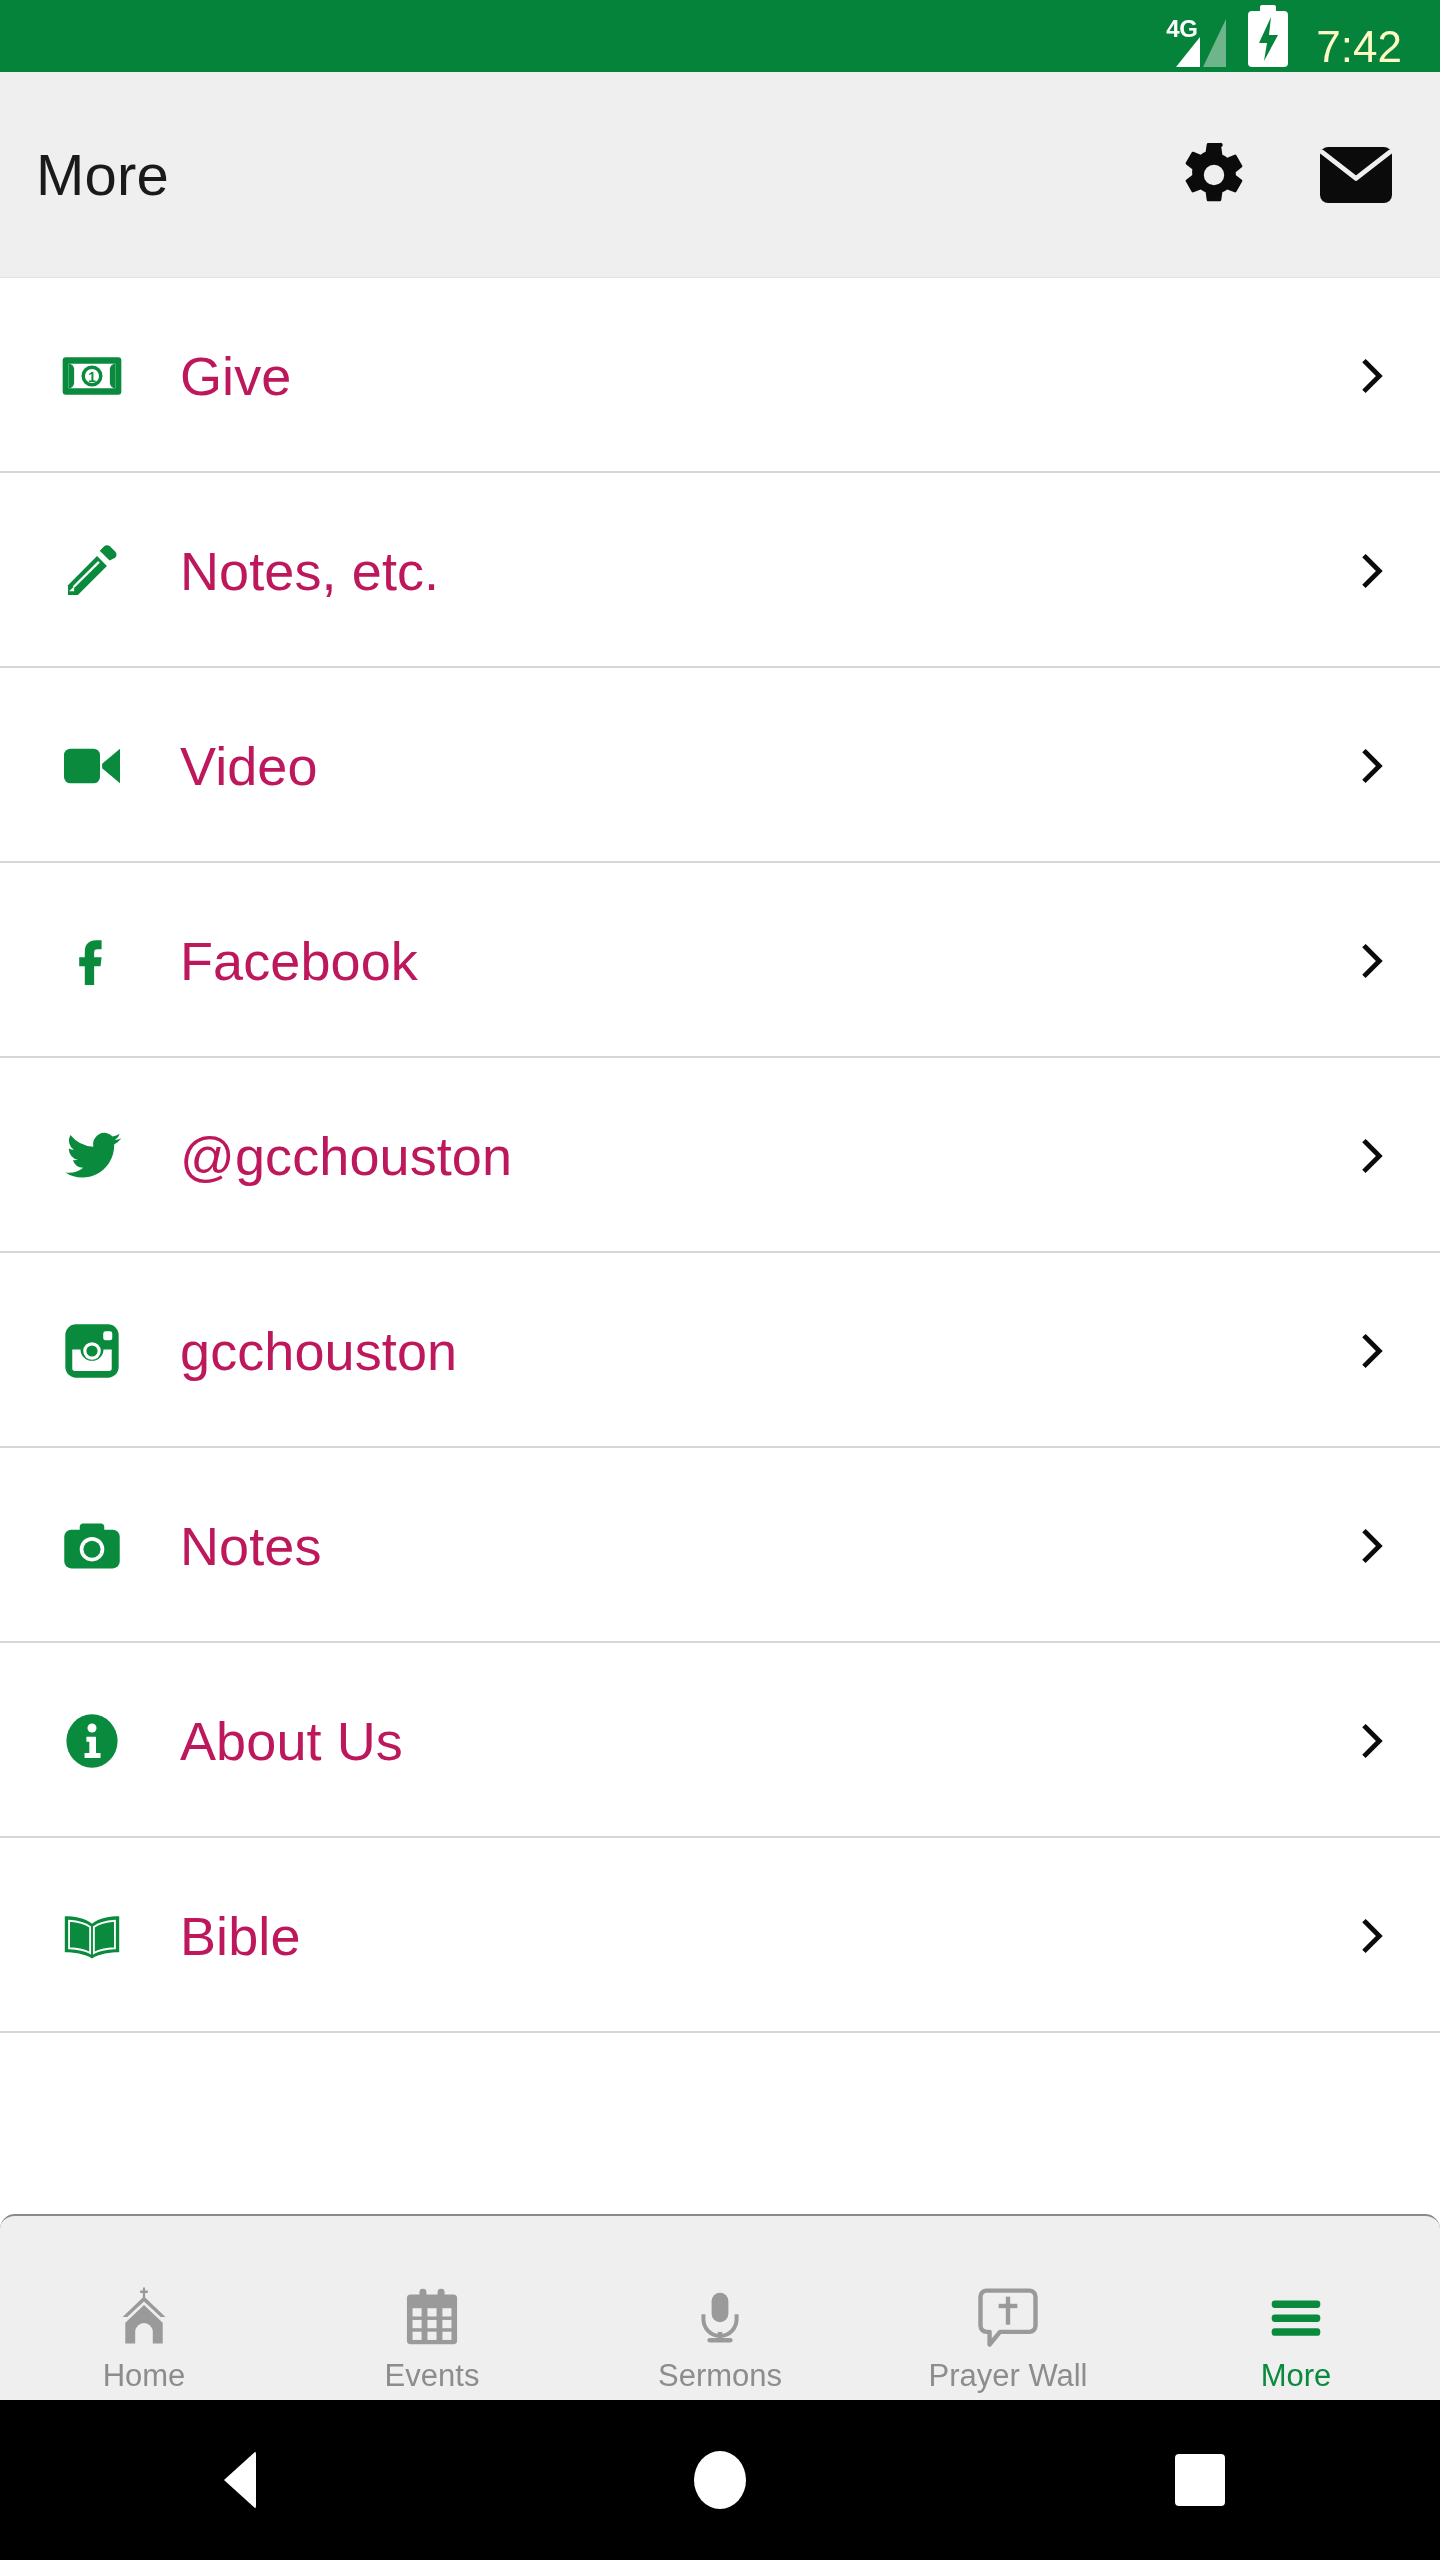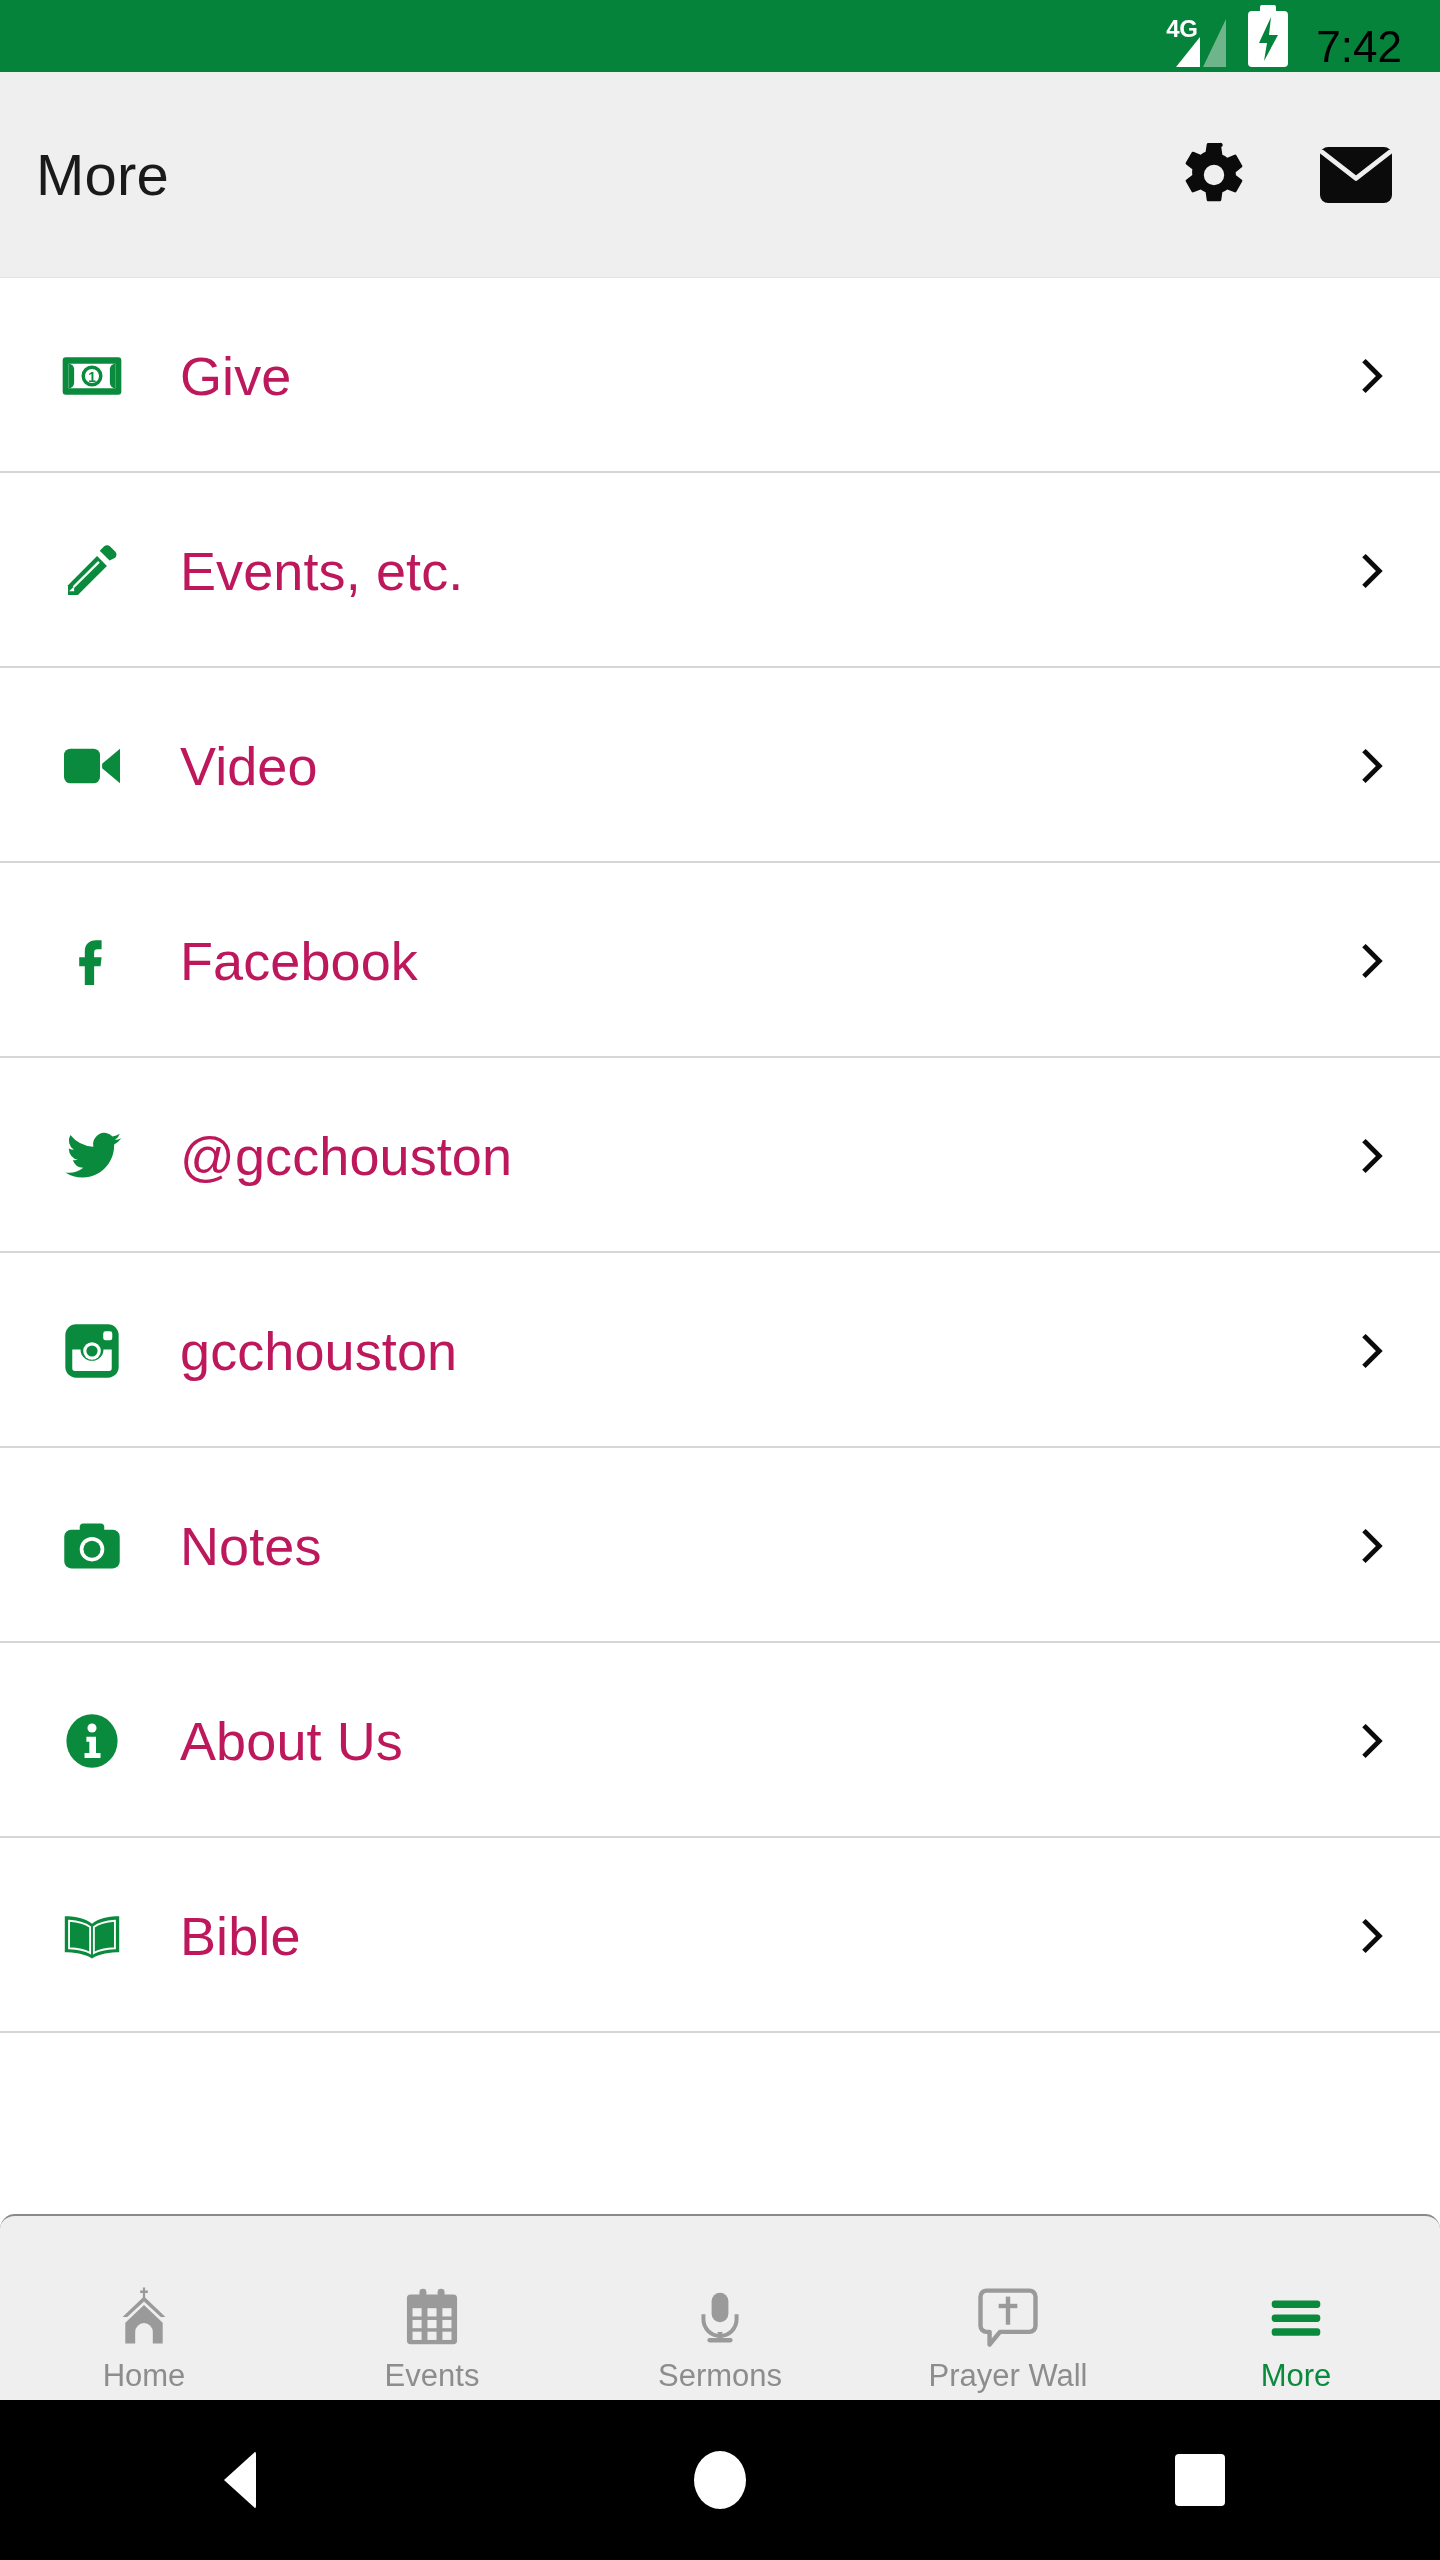--- a/index.html
+++ b/index.html
@@ -33,21 +33,21 @@
     width:16px; height:8px; background:#fff; border-radius:2px 2px 0 0;
   }
   .batt-body{
     position:absolute; left:0; top:6px; width:40px; height:56px;
     background:#fff; border-radius:4px;
   }
   .batt-bolt{
     position:absolute; left:0; top:6px; width:40px; height:56px;
   }
   .clock{
-    color:#000000; font-size:44px; line-height:1; font-weight:400;
+    color:#fef9c3; font-size:44px; line-height:1; font-weight:400;
     margin-left:6px; position:relative; top:2px;
   }
 
   
   .appbar{
     height:206px; background:#efefef;
     display:flex; align-items:center;
     padding:0 46px 0 36px;
     border-bottom:1px solid #e2e2e2;
   }
@@ -180,21 +180,21 @@
 
     <div class="row">
       <span class="row-icon">
         <svg width="64" height="64" viewBox="0 0 24 24">
           <path d="M3 17.3 L3 21 L6.7 21 L17.6 10.1 L13.9 6.4 Z" fill="#0a8a3c"></path>
           <path d="M5.1 18 L14.6 8.6" stroke="#ffffff" stroke-width="0.9"></path>
           <path d="M3.4 19.6 L5.3 19.6 L5.3 17.8" fill="#ffffff"></path>
           <path d="M20.7 7 a1.6 1.6 0 0 0 0-2.3 l-1.9-1.9 a1.6 1.6 0 0 0-2.3 0 L14.9 4.4 L18.6 8.1 Z" fill="#0a8a3c"></path>
         </svg>
       </span>
-      <span class="row-label">Events, etc.</span>
+      <span class="row-label">Notes, etc.</span>
       <svg class="chev" viewBox="0 0 24 24">
           <path d="M8.5 4.5 L16 12 L8.5 19.5" fill="none" stroke="#0b0b0b" stroke-width="2.6" stroke-linecap="square"></path>
         </svg>
     </div>
 
     <div class="row">
       <span class="row-icon">
         <svg width="64" height="64" viewBox="0 0 24 24">
           <rect x="1.5" y="5.5" width="13.5" height="13" rx="2.4" fill="#0a8a3c"></rect>
           <path d="M15.8 11.2 L22.5 5.5 L22.5 18.5 L15.8 12.8 Z" fill="#0a8a3c"></path>

